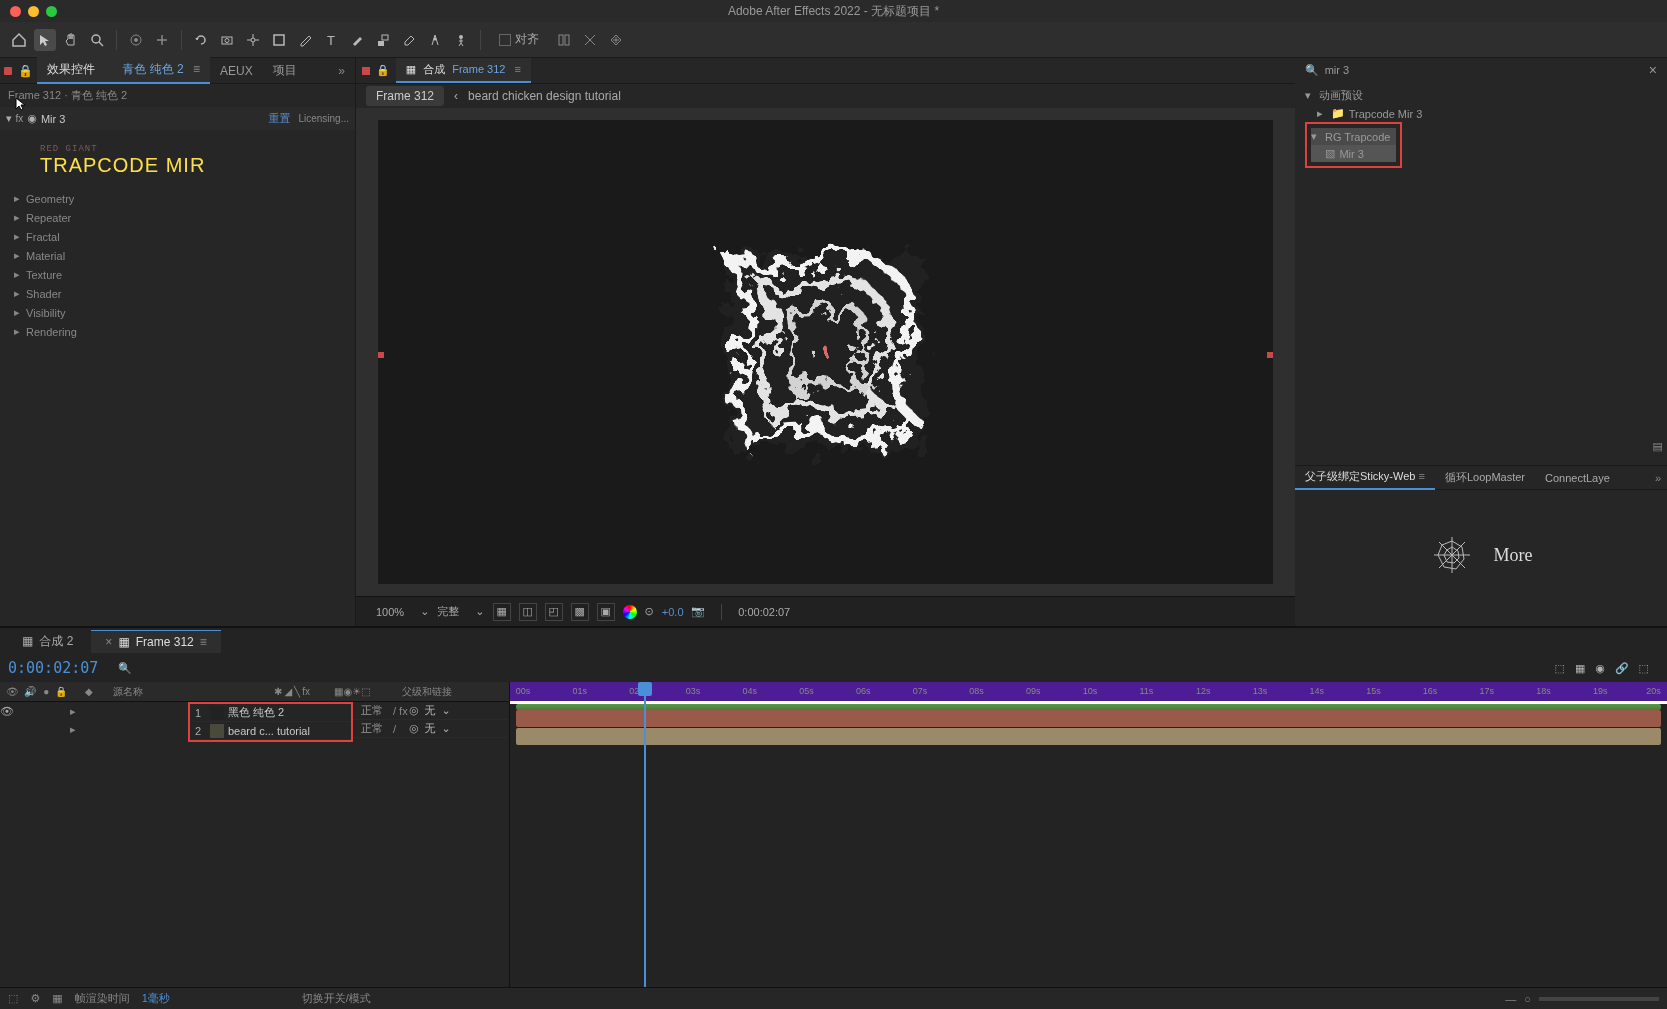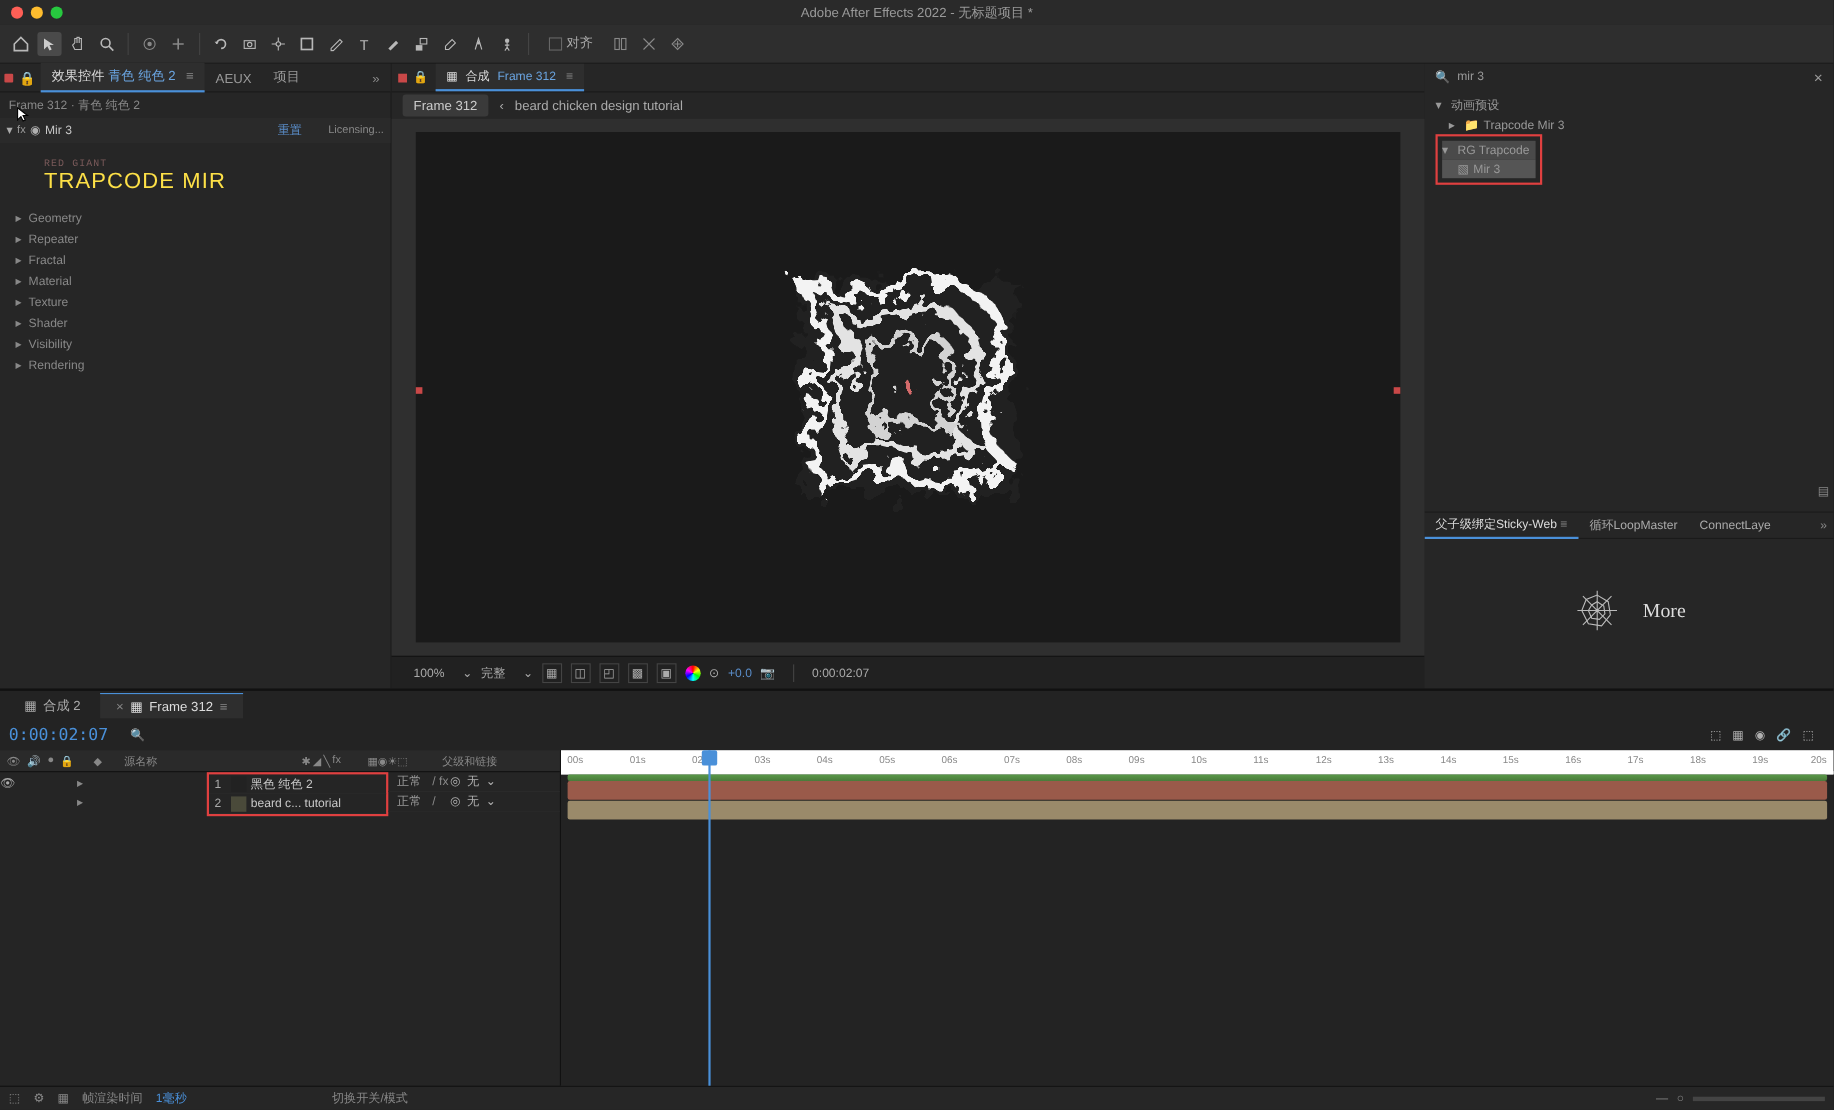--- a/index.html
+++ b/index.html
@@ -29,30 +29,30 @@
 .main { display: flex; height: 568px; }
 .left-panel { width: 356px; background: #262626; border-right: 1px solid #1a1a1a; display: flex; flex-direction: column; }
 .center-panel { flex: 1; background: #262626; display: flex; flex-direction: column; }
 .right-panel { width: 372px; background: #262626; display: flex; flex-direction: column; }
 
 
 .panel-tabs { height: 26px; display: flex; align-items: center; background: #262626; border-bottom: 1px solid #1a1a1a; padding: 0 4px; font-size: 12px; }
 .panel-tabs .dot { width: 8px; height: 8px; background: #c94848; border-radius: 1px; margin-right: 6px; }
 .ptab { padding: 4px 10px; color: #999; }
 .ptab.active { color: #ddd; border-bottom: 2px solid #4a90d9; background: #2e2e2e; }
-.ptab .layer-ref { color: #6aa4e0; }
+.ptab .layer-ref { color: #6aa4e0; margin-left: 24px; }
 
 
 .ec-header { padding: 4px 8px; font-size: 11px; color: #888; }
 .ec-effect { display: flex; align-items: center; padding: 4px 6px; background: #2a2a2a; }
 .ec-effect .twisty { color: #aaa; margin-right: 4px; }
 .ec-effect .fx { color: #999; font-size: 10px; margin-right: 4px; }
 .ec-effect .name { color: #c8c8c8; }
 .ec-effect .right { margin-left: auto; color: #5a8dc9; font-size: 11px; }
-.ec-effect .lic { margin-left: 24px; color: #888; font-size: 10px; }
+.ec-effect .lic { margin-left: 8px; color: #888; font-size: 10px; }
 
 
 .plugin-brand { padding: 14px 40px 8px; }
 .plugin-brand .vendor { font-size: 9px; color: #7a5a5a; letter-spacing: 1px; font-family: Liberation Mono, monospace; }
 .plugin-brand .name { font-size: 20px; color: #fde047; letter-spacing: 1px; font-family: Impact, sans-serif; }
 
 
 .ec-props { padding: 4px 14px; }
 .ec-prop { display: flex; align-items: center; padding: 3px 0; color: #888; font-size: 11px; }
 .ec-prop .tw { width: 12px; color: #888; }
@@ -112,21 +112,21 @@
 
 .tl-layer { height: 18px; display: flex; align-items: center; border-bottom: 1px solid #2a2a2a; font-size: 11px; }
 .tl-layer .eye { width: 14px; text-align: center; color: #aaa; }
 .tl-layer .num { width: 16px; text-align: center; color: #aaa; }
 .tl-layer .swatch { width: 14px; height: 14px; background: #222; margin: 0 4px; }
 .tl-layer .lname { color: #c8c8c8; }
 .tl-layer .mode { color: #999; }
 
 .layers-highlight { border: 2px solid #e04040; margin-left: 94px; width: 165px; }
 
-.tl-ruler { height: 22px; background: #ffffff; position: relative; border-bottom: 3px solid #ffffff; }
+.tl-ruler { height: 22px; background: #4c1d95; position: relative; border-bottom: 3px solid #ffffff; }
 .tl-ruler .tick { position: absolute; top: 4px; font-size: 9px; color: #888; }
 .tl-playhead { position: absolute; top: 0; width: 2px; background: #4a90d9; height: 100%; }
 .tl-playhead .head { position: absolute; top: 0; left: -6px; width: 14px; height: 14px; background: #4a90d9; border-radius: 2px; }
 .tl-bars { position: absolute; top: 22px; left: 6px; right: 6px; }
 .tl-bar { height: 17px; margin-bottom: 1px; border-radius: 2px; }
 .tl-bar.green { background: linear-gradient(#5a9a4a, #4a7a3a); height: 6px; margin-bottom: 0; }
 .tl-bar.red { background: #9a5a4a; }
 .tl-bar.tan { background: #9a8a6a; }
 
 .tl-footer { height: 22px; background: #262626; display: flex; align-items: center; padding: 0 8px; font-size: 11px; color: #888; gap: 12px; border-top: 1px solid #111; }

